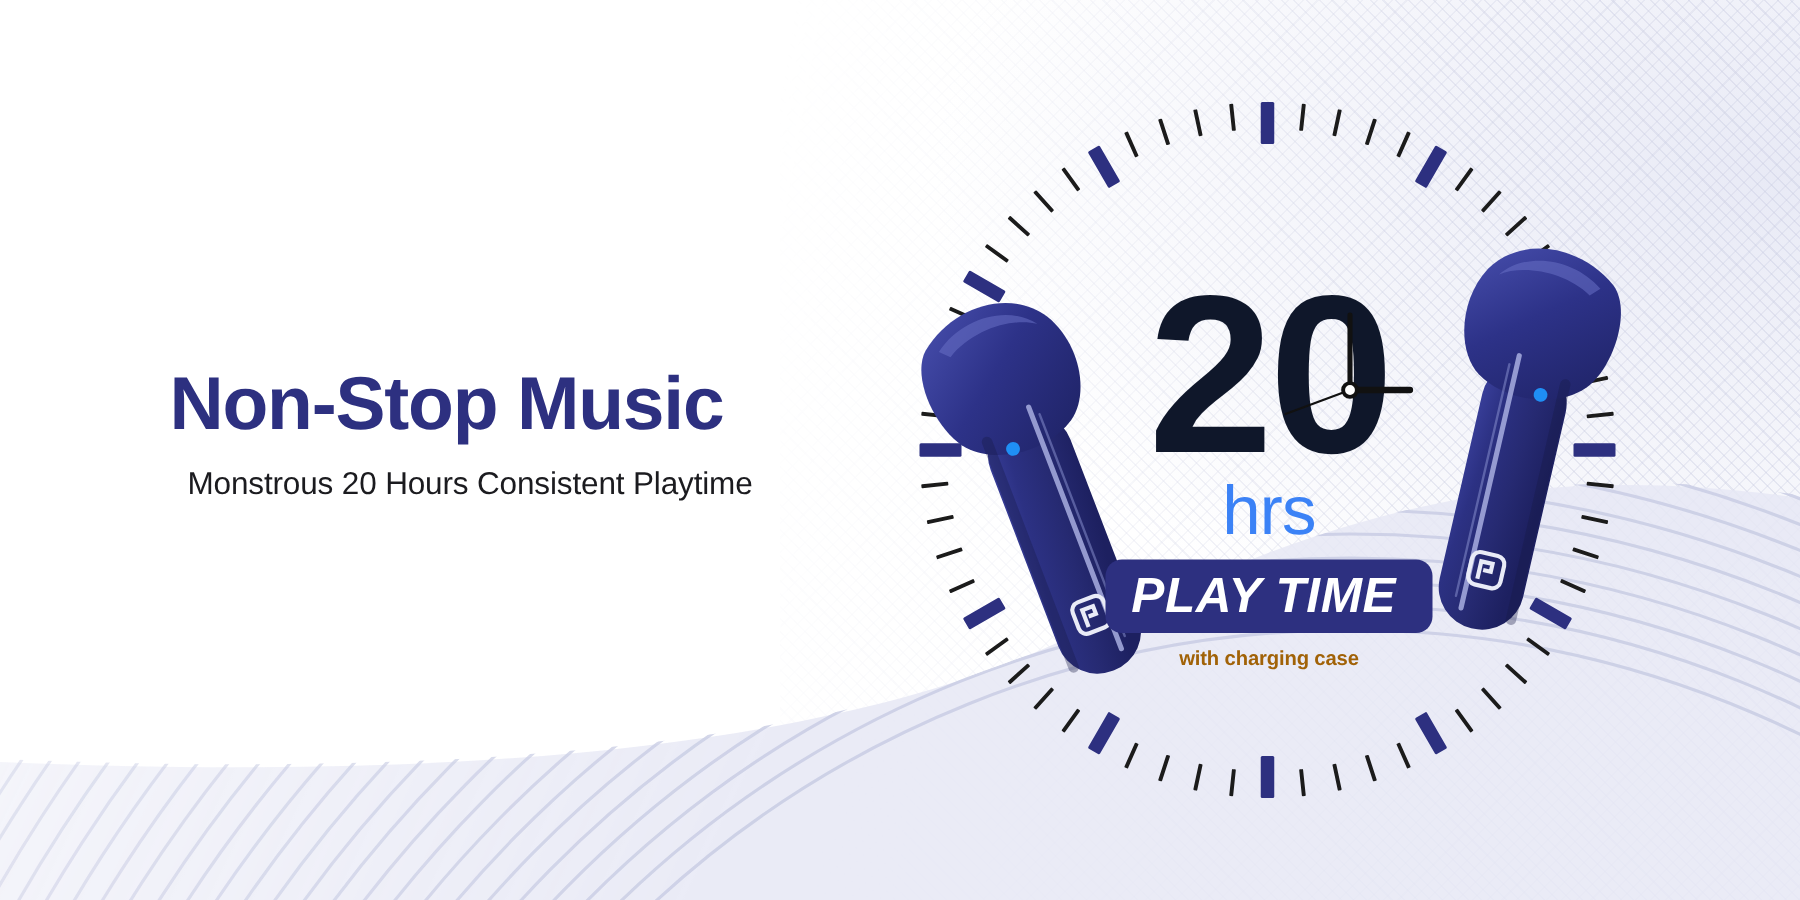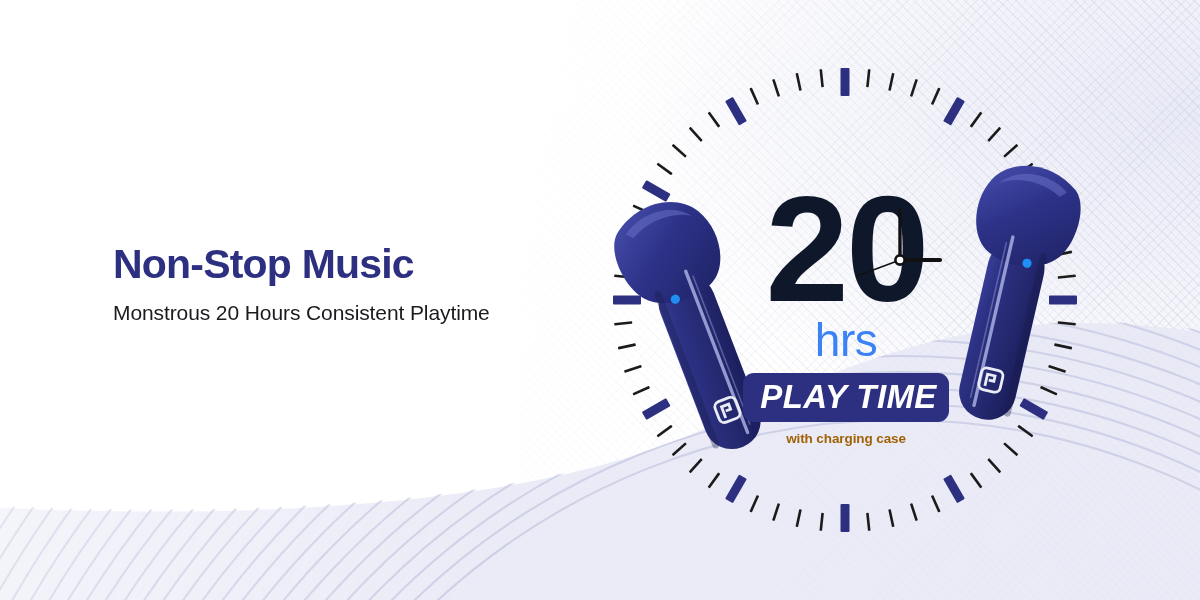--- a/index.html
+++ b/index.html
@@ -44,29 +44,29 @@
 
   
   .copy {
     position: absolute;
     left: 113px;
     top: 243px;
     width: 470px;
   }
   .headline {
     margin: 0;
-    font-size: 41px;
+    font-size: 50px;
     font-weight: 700;
     letter-spacing: -0.8px;
     color: #2d3080;
     line-height: 1.05;
     white-space: nowrap;
   }
   .subhead {
-    margin: 14px 0 0 0;
+    margin: 14px 0 0 12px;
     font-size: 21px;
     font-weight: 400;
     letter-spacing: -0.1px;
     color: #1b1b1f;
     line-height: 1.2;
     white-space: nowrap;
   }
 
   
   .hero {
@@ -101,21 +101,21 @@
     margin-top: 6px;
     font-size: 46px;
     font-weight: 400;
     letter-spacing: -0.5px;
     line-height: 1;
     color: #3b82f6;
   }
   .badge {
     display: inline-block;
     margin-top: 10px;
-    padding: 7px 12px 9px 17px;
+    padding: 7px 24px 9px 17px;
     border-radius: 11px;
     background: #2d3080;
     color: #ffffff;
     font-size: 33px;
     font-weight: 700;
     font-style: italic;
     letter-spacing: 0.4px;
     line-height: 1;
     white-space: nowrap;
   }

